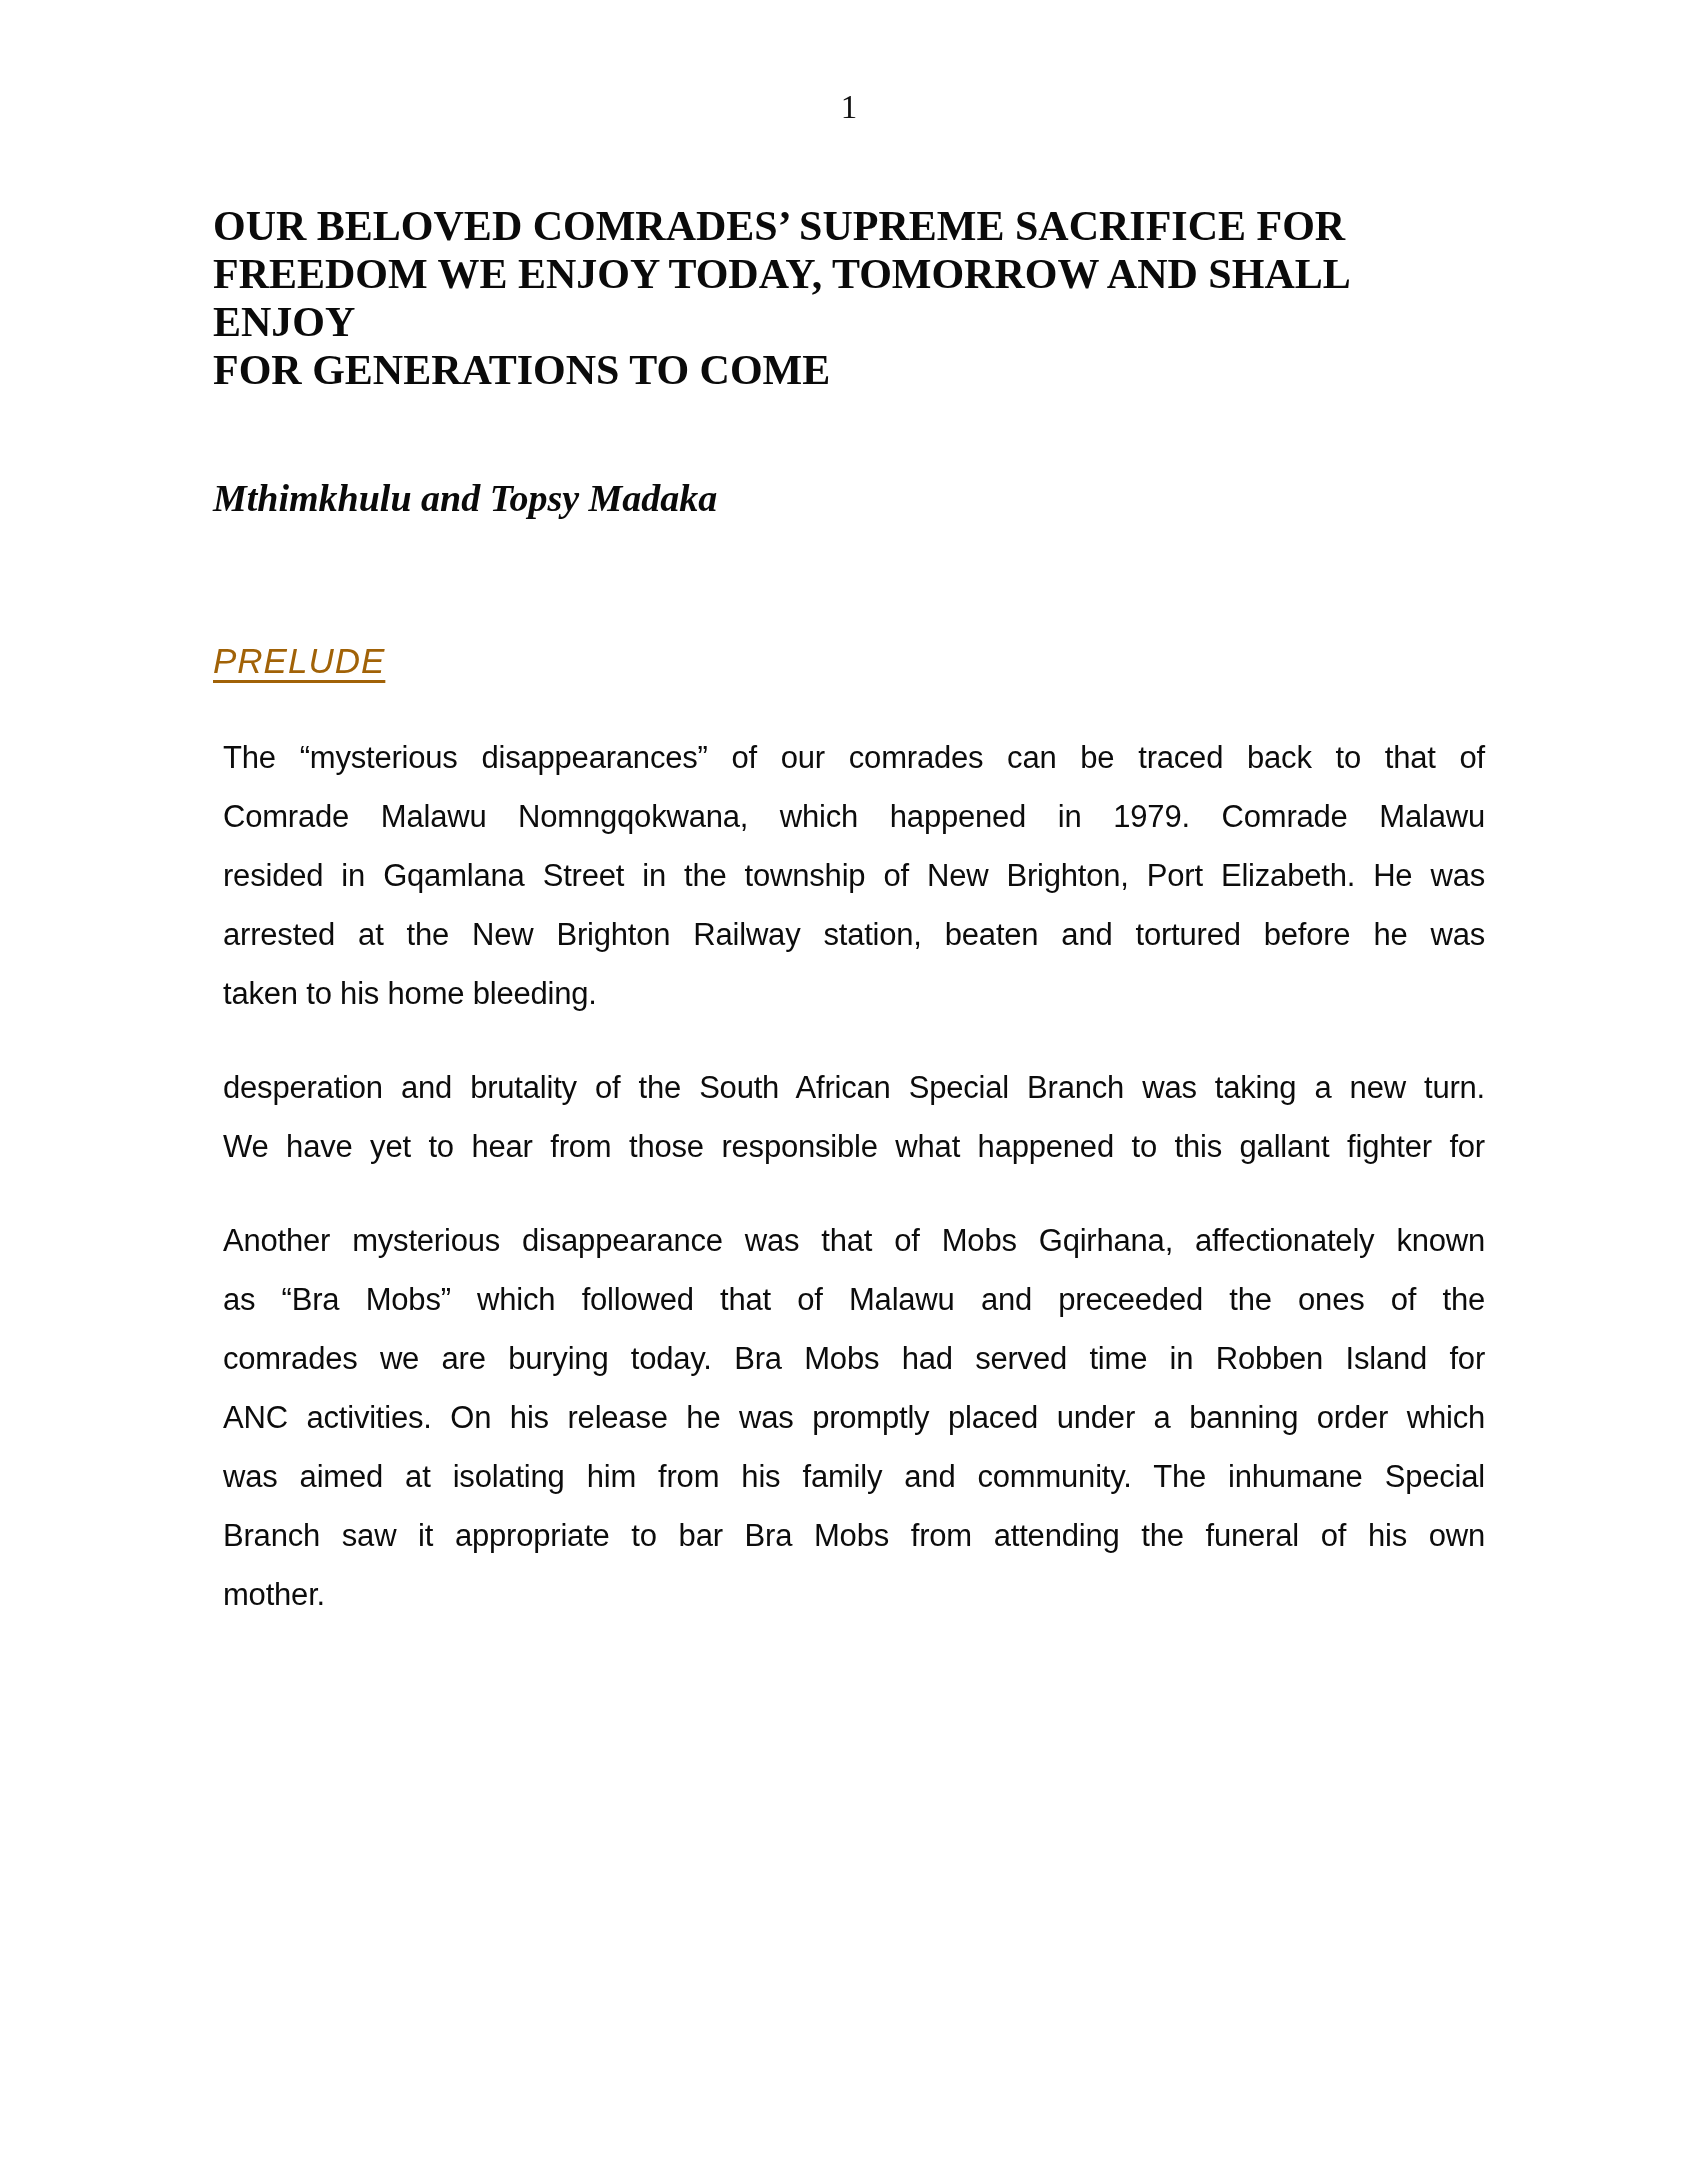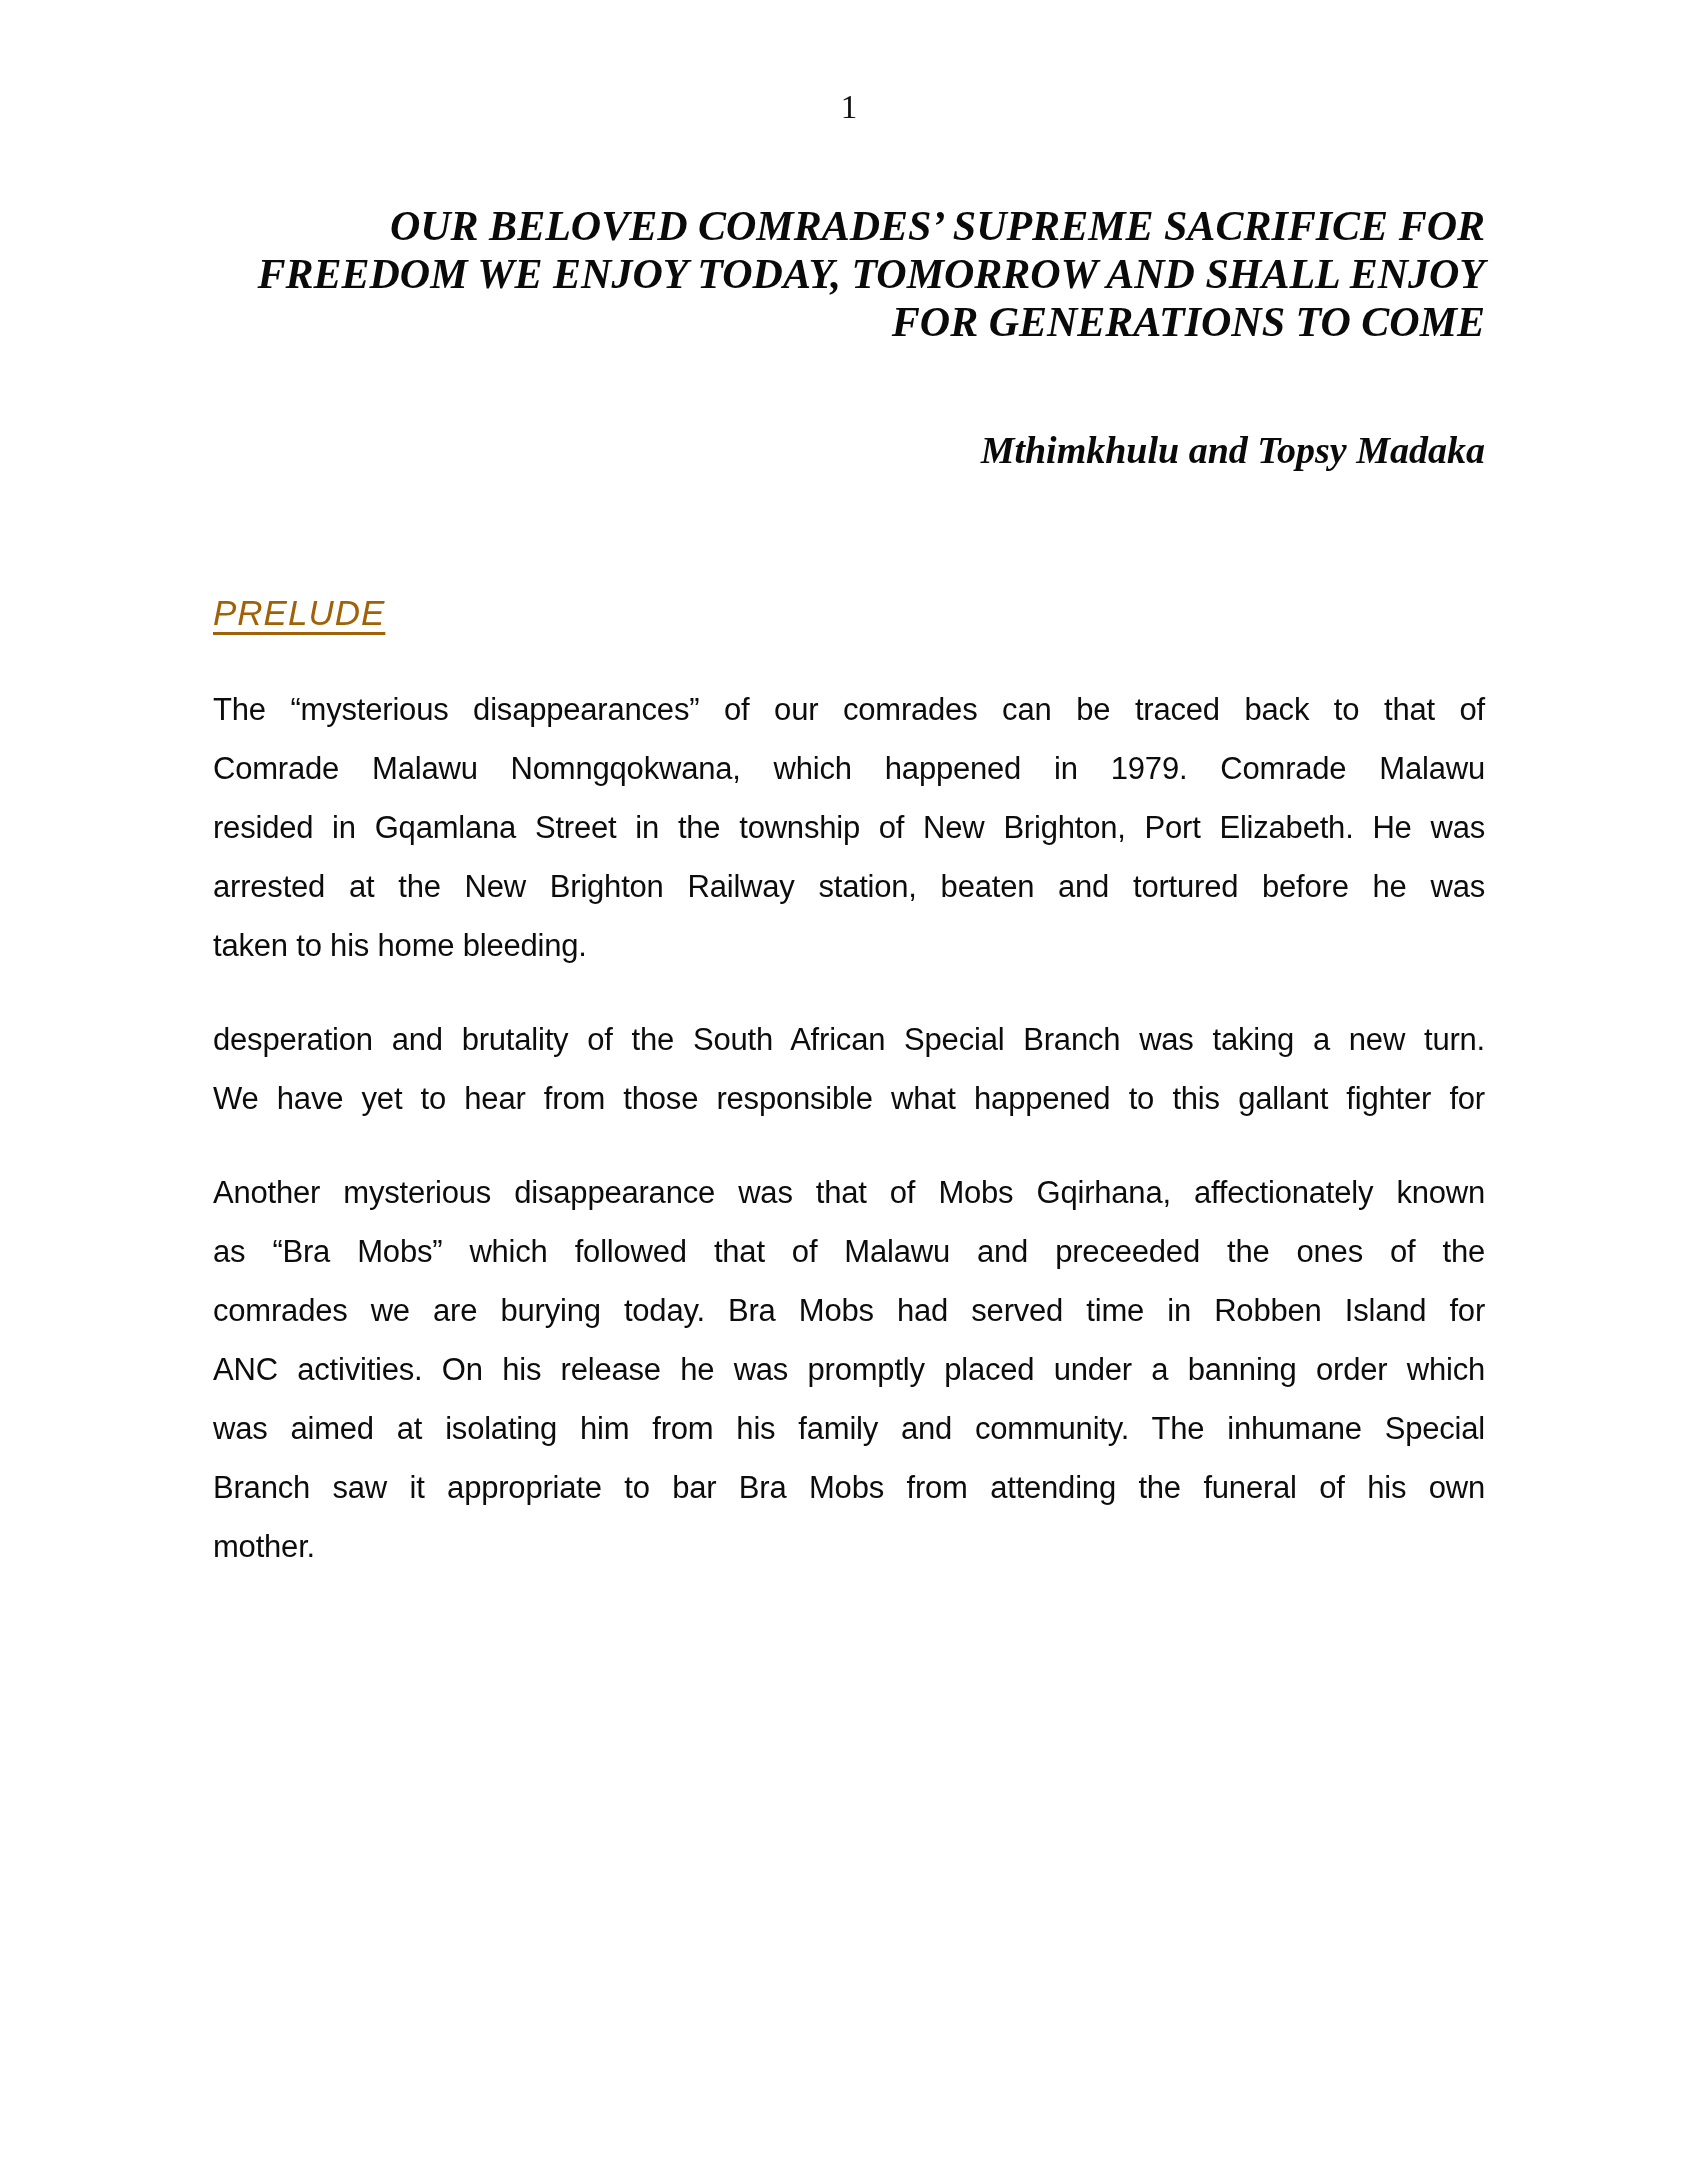--- a/index.html
+++ b/index.html
@@ -62,26 +62,27 @@
     font-size: 31px;
     letter-spacing: -0.2px;
     line-height: 59px;
     color: #0c0c0c;
   }
   .paragraph.first { margin-top: 44px; }
   .paragraph + .paragraph { margin-top: 35px; }
   .paragraph .jline {
     text-align: justify;
     text-align-last: justify;
+    margin-left: 10px;
   }
   .paragraph .jline.last {
     text-align: center;
     text-align-last: left;
   }
-  .doc-title .tline, .doc-subtitle .tline { text-align: right; font-style: italic; }
+  .doc-title .tline, .doc-subtitle .tline { text-align: left; }
 </style>
 </head>
 <body>
 
 <div class="page">
 
   <div class="page-number">1</div>
 
   <div class="doc-title">
       <div class="tline">OUR BELOVED COMRADES’ SUPREME SACRIFICE FOR</div>

